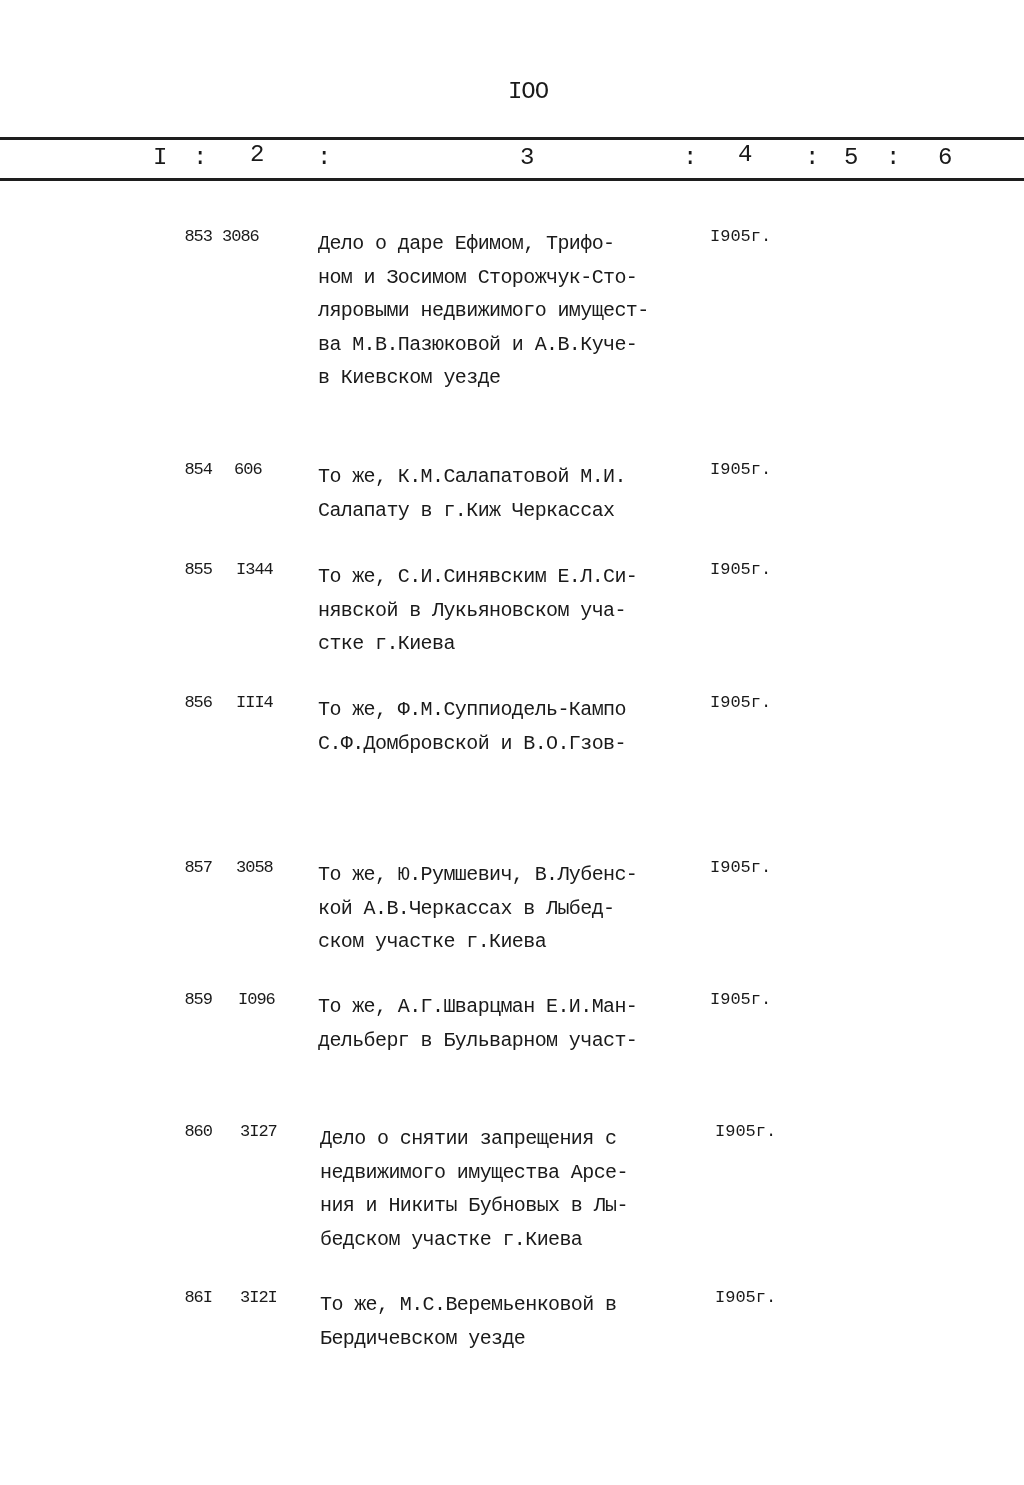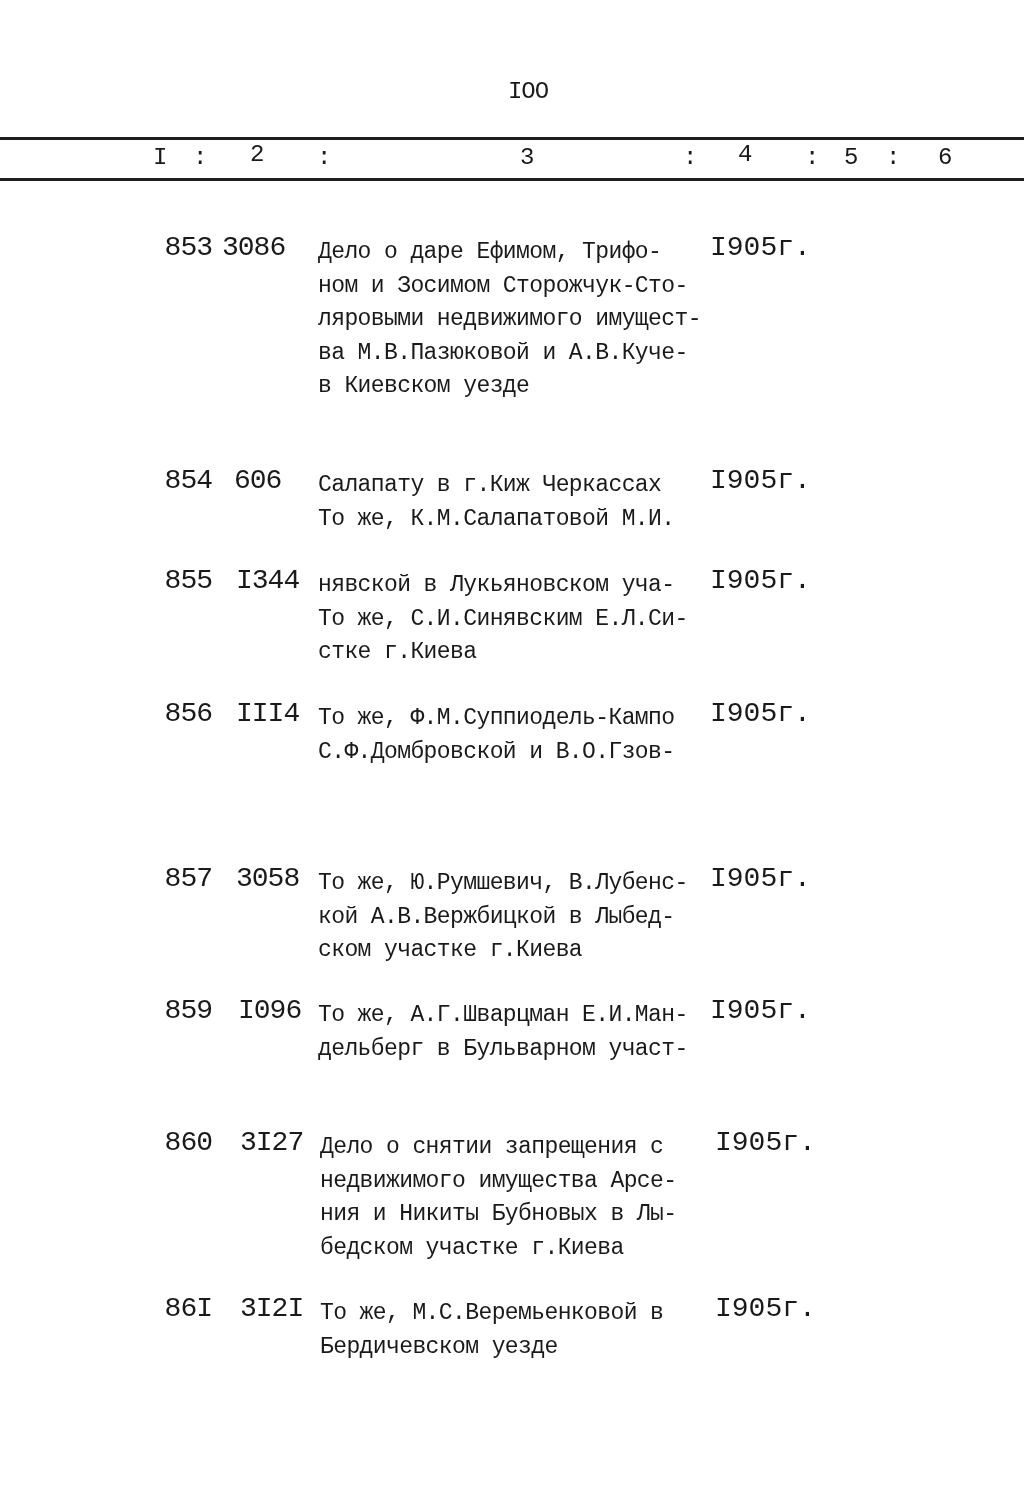--- a/index.html
+++ b/index.html
@@ -38,34 +38,34 @@
       font-size: 24px;
       line-height: 30px;
     }
     .entry {
       position: absolute;
       left: 0;
       width: 1024px;
     }
     .entry .num, .entry .ref, .entry .year {
       position: absolute;
-      top: 11px;
-      font-size: 28px;
+      top: 0;
+      font-size: 17px;
       line-height: 33px;
       letter-spacing: -1px;
     }
     .entry .num { left: 152px; width: 60px; text-align: right; }
     .entry .ref { left: 222px; }
     .entry .year { left: 710px; letter-spacing: 0; }
     .entry .desc {
       position: absolute;
-      top: 16px;
+      top: 7px;
       left: 318px;
       width: 400px;
-      font-size: 23px;
+      font-size: 20px;
       line-height: 33.5px;
       letter-spacing: -0.6px;
     }
     .entry .desc .line {
       display: block;
       white-space: pre;
     }
   </style>
 </head>
 <body>
@@ -100,53 +100,53 @@
     <span class="line">ва М.В.Пазюковой и А.В.Куче-</span>
     <span class="line">в Киевском уезде</span>
   </div>
   <span class="year">I905г.</span>
 </div>
 
 <div class="entry" style="top:453px">
   <span class="num">854</span>
   <span class="ref" style="left:234px">606</span>
   <div class="desc">
+    <span class="line">То же, К.М.Салапатовой М.И.</span>
     <span class="line">Салапату в г.Киж Черкассах</span>
-    <span class="line">То же, К.М.Салапатовой М.И.</span>
   </div>
   <span class="year">I905г.</span>
 </div>
 
 <div class="entry" style="top:553px">
   <span class="num">855</span>
   <span class="ref" style="left:236px">I344</span>
   <div class="desc">
+    <span class="line">То же, С.И.Синявским Е.Л.Си-</span>
     <span class="line">нявской в Лукьяновском уча-</span>
-    <span class="line">То же, С.И.Синявским Е.Л.Си-</span>
     <span class="line">стке г.Киева</span>
   </div>
   <span class="year">I905г.</span>
 </div>
 
 <div class="entry" style="top:686px">
   <span class="num">856</span>
   <span class="ref" style="left:236px">III4</span>
   <div class="desc">
     <span class="line">То же, Ф.М.Суппиодель-Кампо</span>
     <span class="line">С.Ф.Домбровской и В.О.Гзов-</span>
   </div>
   <span class="year">I905г.</span>
 </div>
 
 <div class="entry" style="top:851px">
   <span class="num">857</span>
   <span class="ref" style="left:236px">3058</span>
   <div class="desc">
     <span class="line">То же, Ю.Румшевич, В.Лубенс-</span>
-    <span class="line">кой А.В.Вержбицкой в Лыбед-</span>
+    <span class="line">кой А.В.Черкассах в Лыбед-</span>
     <span class="line">ском участке г.Киева</span>
   </div>
   <span class="year">I905г.</span>
 </div>
 
 <div class="entry" style="top:983px">
   <span class="num">859</span>
   <span class="ref" style="left:238px">I096</span>
   <div class="desc">
     <span class="line">То же, А.Г.Шварцман Е.И.Ман-</span>

